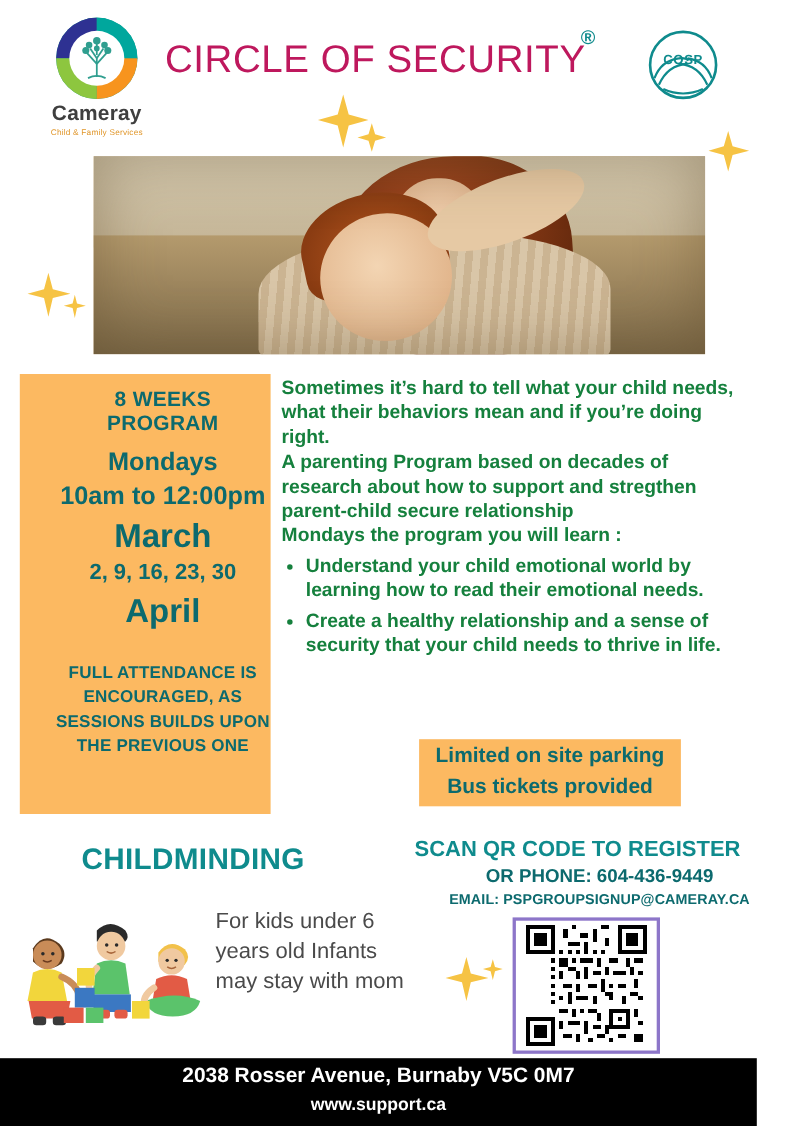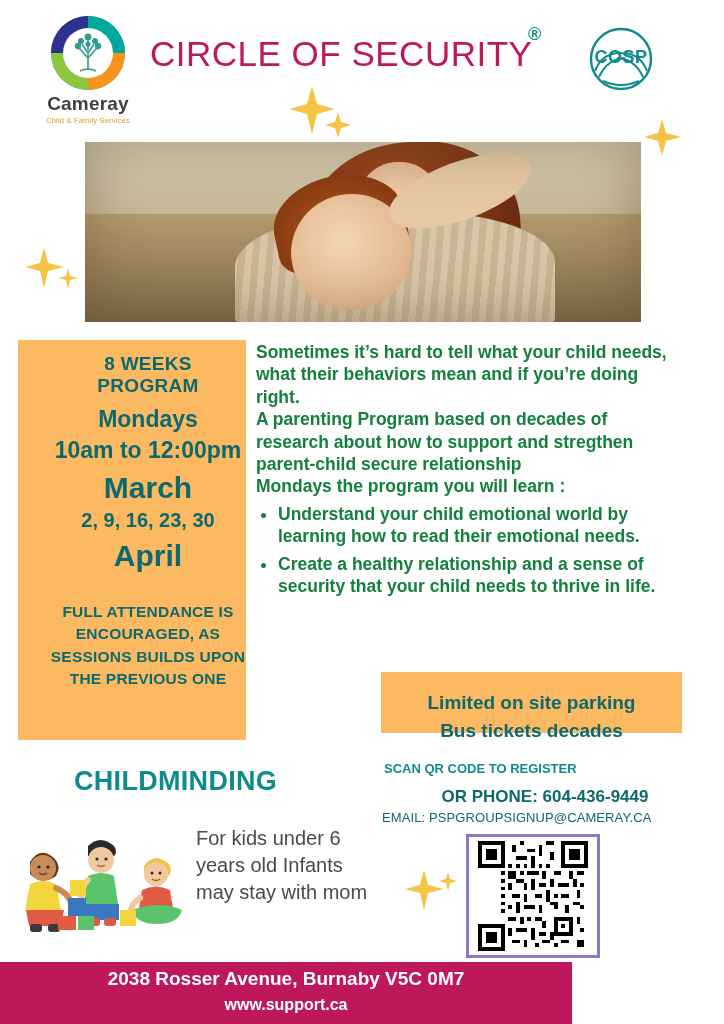--- a/index.html
+++ b/index.html
@@ -86,21 +86,21 @@
     left: 573px;
     top: 25px;
     width: 96px;
     height: 72px;
   }
   .cosp-text {
     position: absolute;
     left: 0; right: 0;
     top: 22px;
     text-align: center;
-    font-size: 18px;
+    font-size: 12px;
     font-weight: bold;
     color: #0f8b8d;
     letter-spacing: .5px;
   }
 
   
   .photo {
     position: absolute;
     left: 85px;
     top: 142px;
@@ -240,29 +240,29 @@
   .bullets li {
     margin-top: 5px;
     line-height: 1.28;
   }
 
   
   .parking {
     position: absolute;
     left: 381px;
     top: 672px;
-    width: 301px;
+    width: 238px;
     height: 61px;
     background: #fcb961;
     color: #0c6a6e;
     text-align: center;
     font-size: 19px;
     font-weight: bold;
     line-height: 1.45;
-    padding-top: 17px;
+    padding-top: 2px;
     box-sizing: border-box;
   }
 
   
   .childminding-title {
     position: absolute;
     left: 74px;
     top: 766px;
     font-size: 27px;
     font-weight: bold;
@@ -282,45 +282,46 @@
     position: absolute;
     left: 12px;
     top: 818px;
     width: 180px;
     height: 118px;
   }
 
   
   .scan-line {
     position: absolute;
-    left: 384px;
+    left: 372px;
     top: 761px;
     width: 306px;
-    text-align: left;
-    font-size: 13px;
+    text-align: center;
+    font-size: 20px;
     font-weight: bold;
     color: #0f8b8d;
   }
   .phone-line {
     position: absolute;
     left: 392px;
     top: 787px;
     width: 306px;
     text-align: center;
     font-size: 17px;
     font-weight: bold;
     color: #0c6a6e;
   }
   .email-line {
     position: absolute;
     left: 382px;
     top: 810px;
     width: 326px;
+    text-align: center;
     font-size: 13px;
-    font-weight: normal;
+    font-weight: bold;
     color: #0c6a6e;
     letter-spacing: .1px;
   }
   .qr-frame {
     position: absolute;
     left: 466px;
     top: 834px;
     width: 134px;
     height: 124px;
     border: 3px solid #8d76c9;
@@ -328,23 +329,23 @@
     padding: 4px;
     box-sizing: border-box;
   }
   .qr-canvas { width: 100%; height: 100%; display: block; }
 
   
   .footer {
     position: absolute;
     left: 0;
     bottom: 0;
-    width: 572px;
+    width: 688px;
     height: 62px;
-    background: #be185d;
+    background: #000000;
     color: #ffffff;
     text-align: center;
     padding-top: 6px;
     box-sizing: border-box;
   }
   .footer-address {
     font-size: 19px;
     font-weight: bold;
   }
   .footer-web {
@@ -453,21 +454,21 @@
     <p>A parenting Program based on decades of research about how to support and stregthen parent-child secure relationship</p>
     <p>Mondays the program you will learn :</p>
     <ul class="bullets">
       <li>Understand your child emotional world by learning how to read their emotional needs.</li>
       <li>Create a healthy relationship and a sense of security that your child needs to thrive in life.</li>
     </ul>
   </div>
 
   <div class="parking">
     <div>Limited on site parking</div>
-    <div>Bus tickets decades</div>
+    <div>Bus tickets provided</div>
   </div>
 
   <div class="childminding-title">CHILDMINDING</div>
   <div class="childminding-text">For kids under 6 years old Infants may stay with mom</div>
 
   <svg class="kids-art" viewBox="0 0 180 118">
 
     <g>
       <path d="M18 44 q10 -16 24 -4 q8 8 2 18 q-14 10 -26 -2 Z" fill="#5b3a1e"></path>
       <circle cx="31" cy="50" r="13" fill="#c98c58"></circle>

